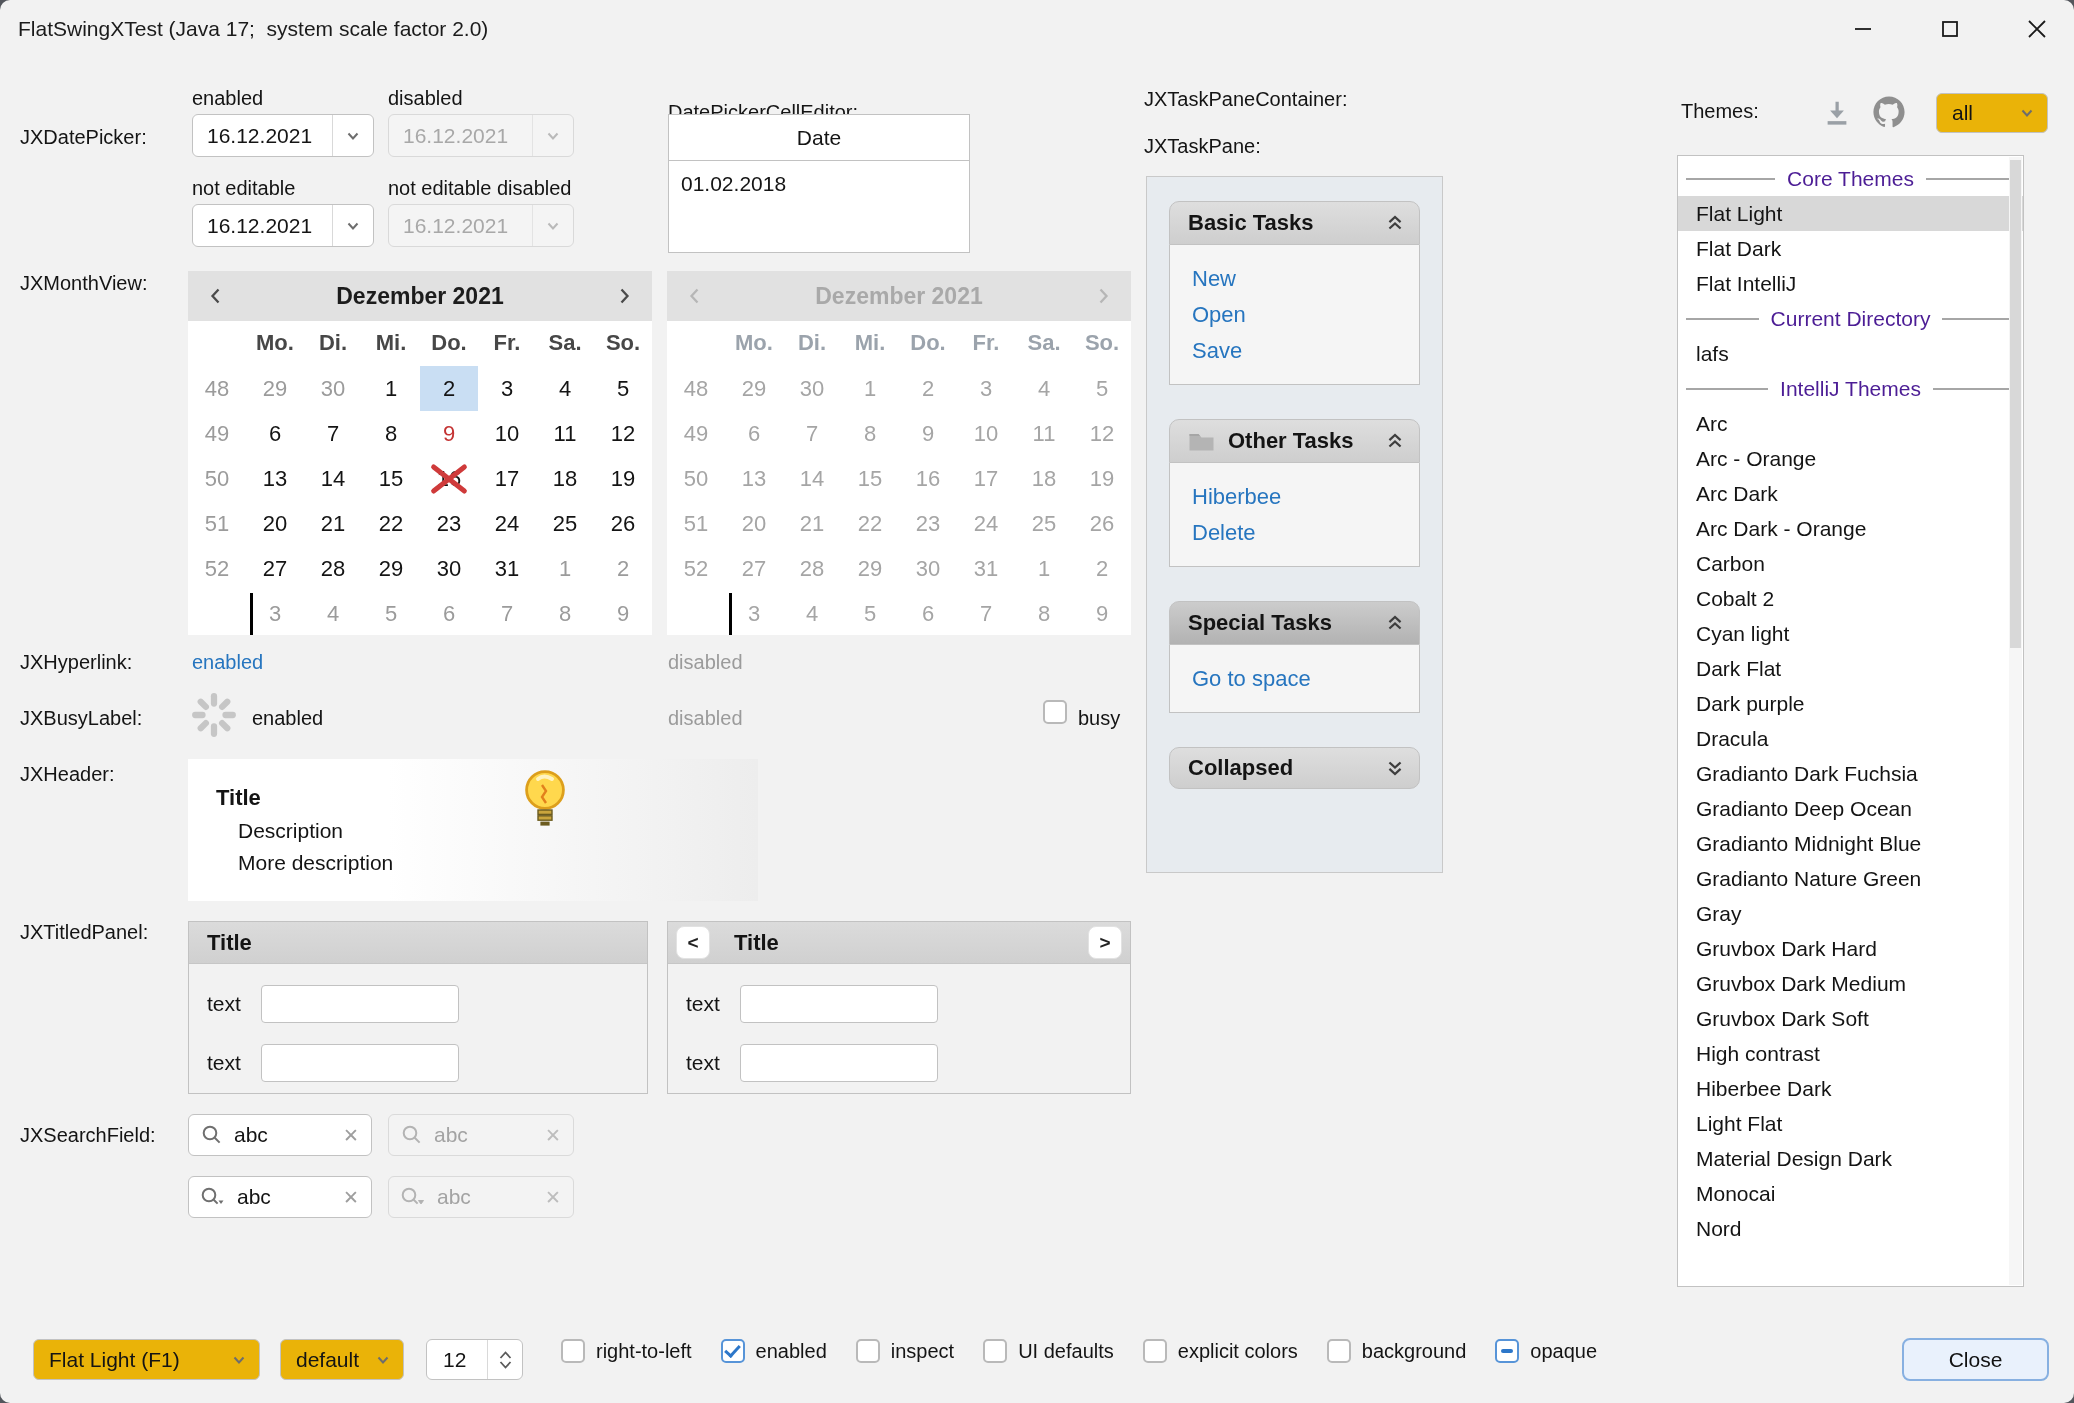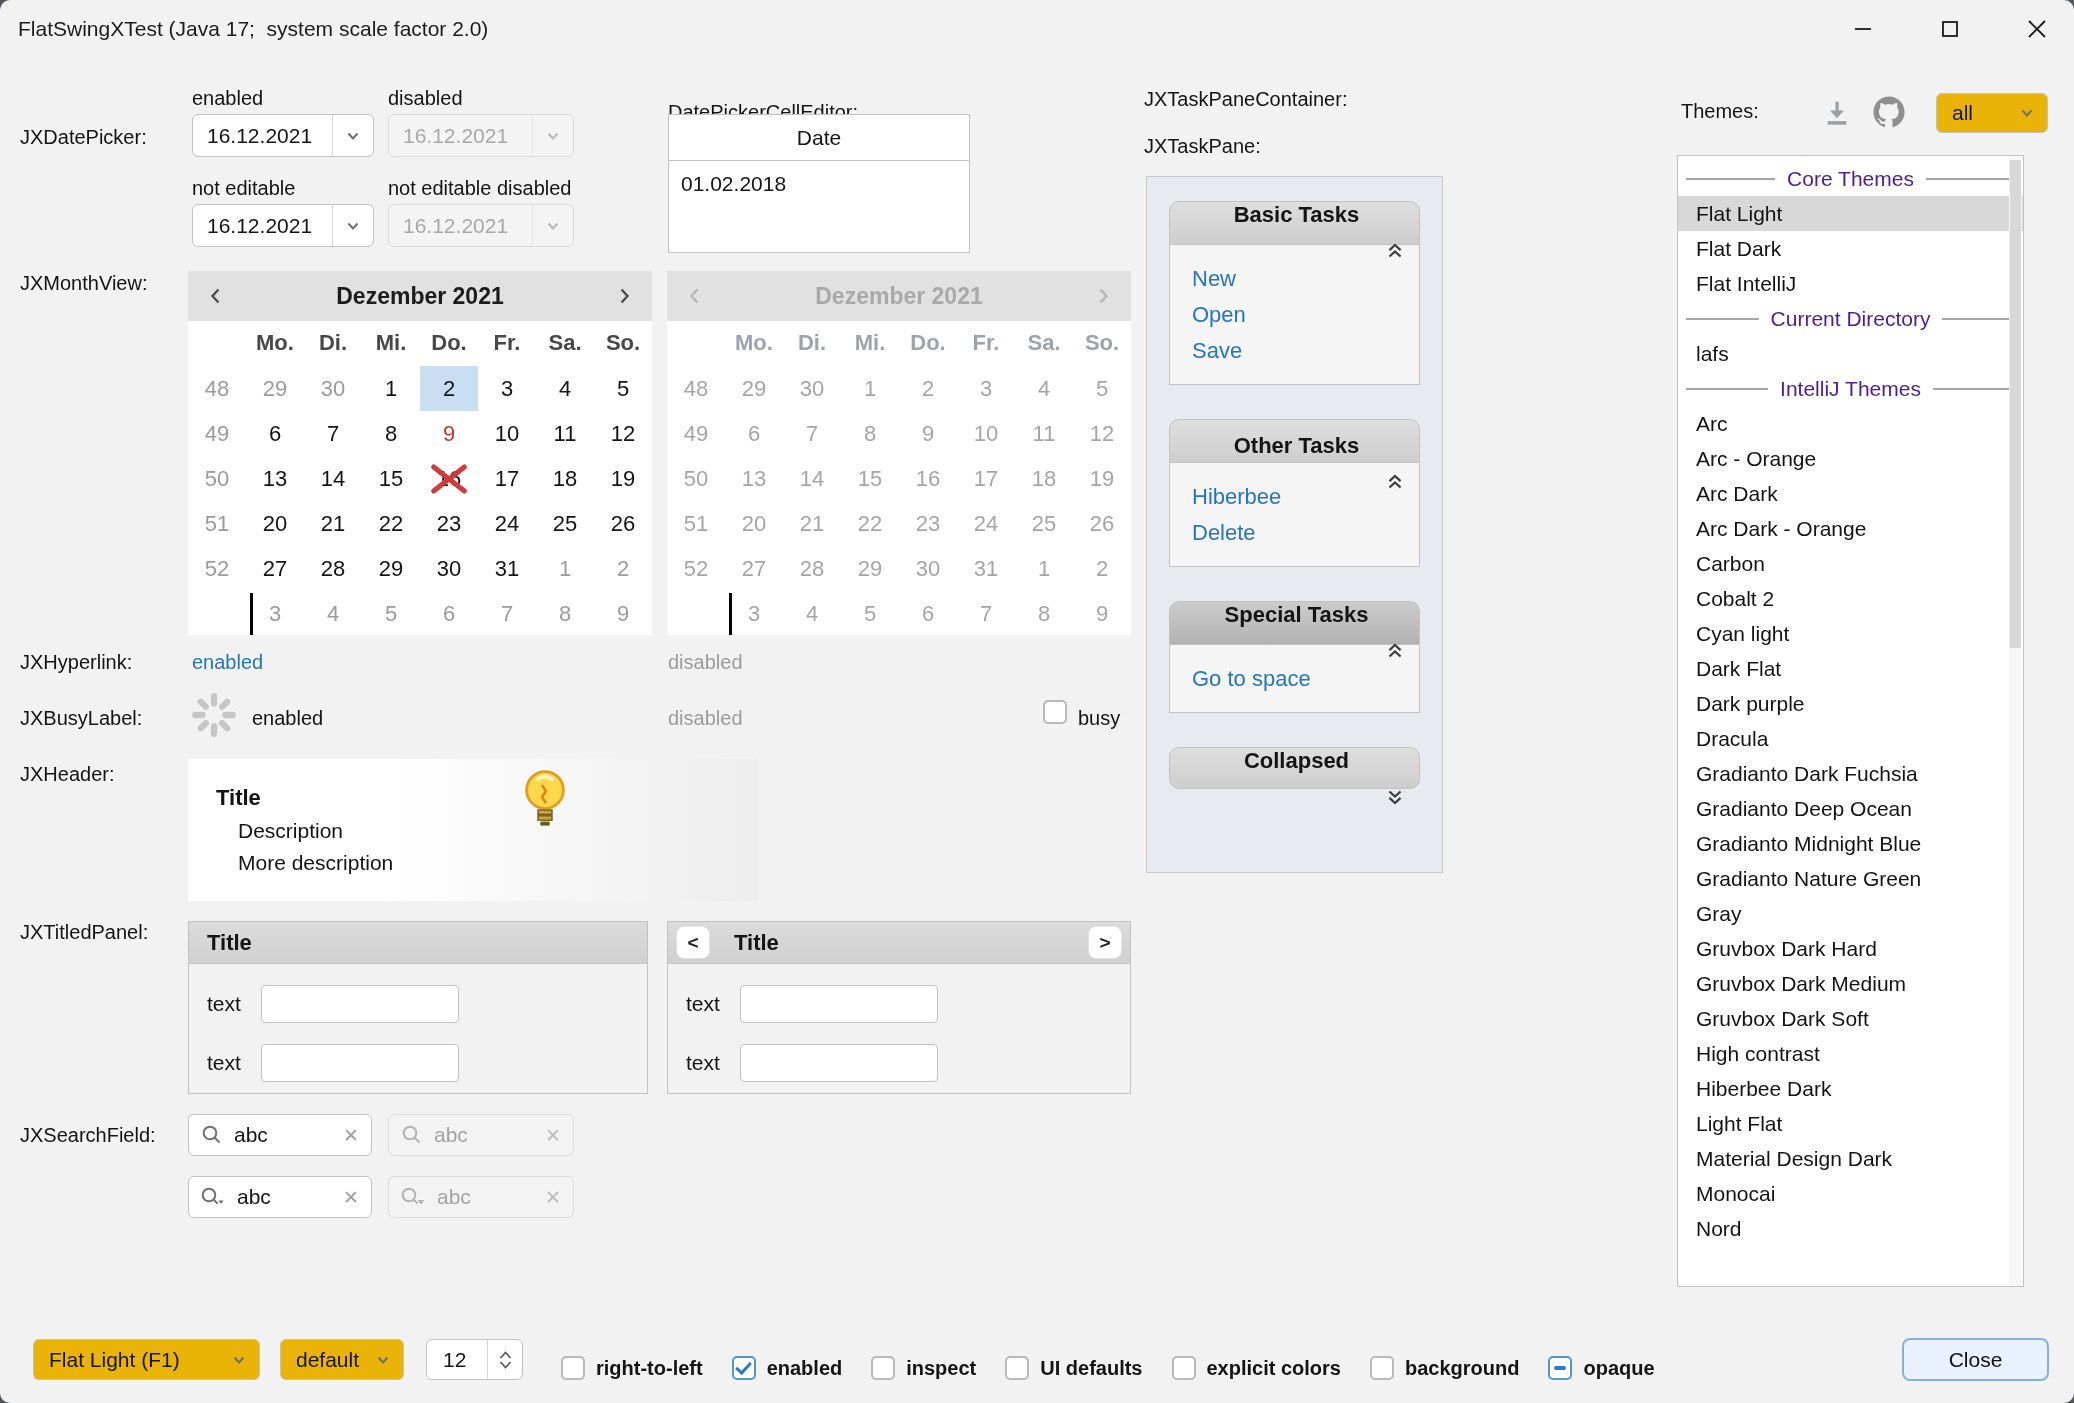--- a/index.html
+++ b/index.html
@@ -81,21 +81,21 @@
   .search.disabled svg *{stroke:#b3b3b3 !important;fill-opacity:0.5;}
   .search.disabled .clear{color:#bdbdbd;}
 
   
   .tpc{position:absolute;left:1146px;top:176px;width:297px;height:697px;background:#e7ebef;
     border:1px solid #c9c9c9;box-sizing:border-box;}
   .taskpane{margin:34px 22px 0;}
   .taskpane.first{margin-top:24px;}
   .tp-header{height:44px;border:1px solid #c2c2c2;border-radius:10px 10px 0 0;
     background:linear-gradient(#dedede,#cecece);display:flex;align-items:center;gap:13px;
-    padding:0 14px 0 18px;font-weight:bold;font-size:22px;box-sizing:border-box;cursor:pointer;flex-direction:column;}
+    padding:0 14px 0 18px;font-weight:bold;font-size:22px;box-sizing:border-box;cursor:pointer;}
   .tp-header.special{background:linear-gradient(#cccccc,#b2b2b2);}
   .tp-header.collapsed{border-radius:10px;height:42px;}
   .tp-chevron{margin-left:auto;display:flex;}
   .tp-content{border:1px solid #c2c2c2;border-top:none;background:#f5f5f5;padding:16px 0 15px 22px;}
   .tp-link{display:block;line-height:36px;font-size:22px;color:#2675bf;cursor:pointer;text-decoration:none;}
 
   
   .combo{position:absolute;display:flex;align-items:center;background:#eab308;border:1px solid #c2c2c2;
     border-radius:6px;box-sizing:border-box;font-size:21px;padding-left:15px;}
   .combo .chev{margin-left:auto;margin-right:11px;display:flex;}
@@ -108,21 +108,21 @@
   .tl-sep span{padding:0 12px;}
   .tl-scroll{position:absolute;right:1px;top:1px;bottom:1px;width:13px;background:#f6f6f6;}
   .tl-thumb{position:absolute;left:1px;top:3px;width:11px;height:488px;background:#d8d8d8;}
 
   
   .spinner{position:absolute;display:flex;align-items:center;background:#fff;border:1px solid #c2c2c2;
     border-radius:6px;box-sizing:border-box;font-size:21px;}
   .spinner .num{padding-left:16px;}
   .spinner .btns{margin-left:auto;width:34px;align-self:stretch;border-left:1px solid #d9d9d9;
     display:flex;flex-direction:column;align-items:center;justify-content:center;}
-  .cbrow{position:absolute;left:561px;top:1339px;height:41px;display:flex;align-items:flex-end;gap:29px;font-weight:bold;}
+  .cbrow{position:absolute;left:561px;top:1339px;height:41px;display:flex;align-items:flex-start;gap:29px;}
   .cb-group{display:flex;align-items:center;gap:11px;cursor:pointer;}
   .cb{display:inline-flex;align-items:center;justify-content:center;width:24px;height:24px;background:#fff;
     border:2px solid #b9b9b9;border-radius:5px;box-sizing:border-box;}
   .cb.checked{border-color:#5794d8;}
   .cb.checked::after{content:"";display:block;width:6px;height:12px;border-right:3px solid #2d77c9;
     border-bottom:3px solid #2d77c9;transform:rotate(42deg);margin-top:-3px;}
   .cb.indeterminate{border-color:#5794d8;}
   .cb.indeterminate::after{content:"";width:12px;height:3.4px;background:#2d77c9;border-radius:2px;}
   .closebtn{position:absolute;left:1902px;top:1338px;width:147px;height:43px;background:#e9f1fc;
     border:2px solid #87b0e1;border-radius:8px;display:flex;align-items:center;justify-content:center;

